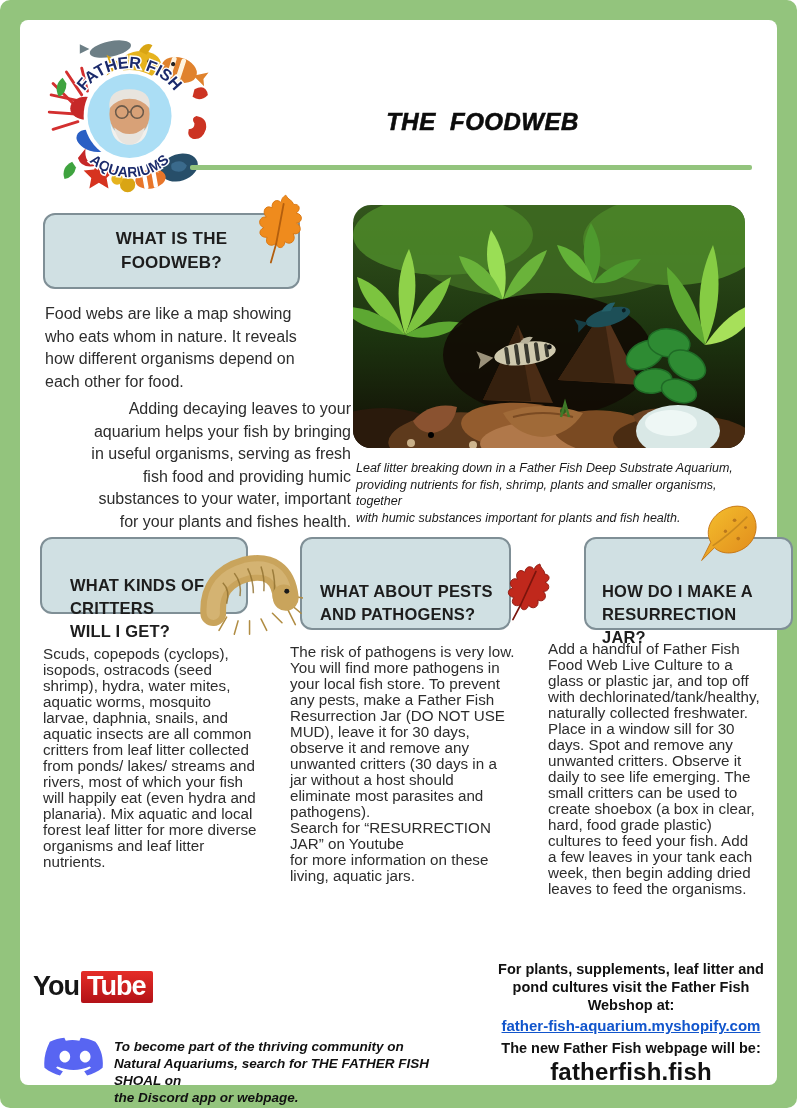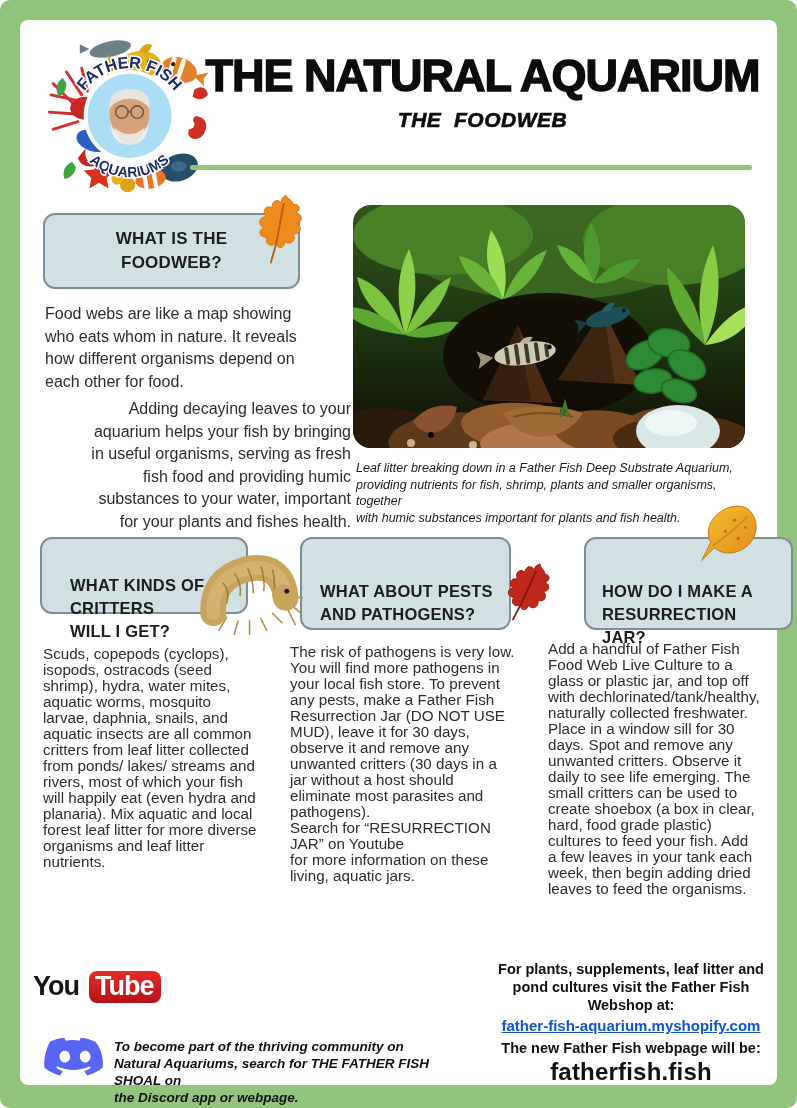--- a/index.html
+++ b/index.html
@@ -16,21 +16,21 @@
 
   
   .logo{left:42px;top:28px;width:175px;height:172px;}
   .title{
     left:200px;top:50px;width:565px;text-align:center;
     font-size:45px;font-weight:bold;color:#0c0c0c;letter-spacing:-1px;
     -webkit-text-stroke:1.4px #0c0c0c;
   }
   .subtitle{
     left:200px;top:108px;width:565px;text-align:center;
-    font-size:21px;font-weight:bold;font-style:italic;color:#0c0c0c;
+    font-size:24px;font-weight:bold;font-style:italic;color:#0c0c0c;
     letter-spacing:.5px;white-space:pre;-webkit-text-stroke:.6px #0c0c0c;
   }
   .rule{left:190px;top:165px;width:562px;height:5px;background:#93c47d;border-radius:2px;}
 
   
   .qbox{
     background:#d0e0e3;border:2px solid #7f8f96;border-radius:12px;
     box-sizing:border-box;color:#1d1d1d;font-weight:bold;
     white-space:pre-line;line-height:1.4;letter-spacing:.2px;
   }
@@ -53,21 +53,21 @@
   .col{font-size:15.2px;line-height:16px;}
   .col1{left:43px;top:646px;width:248px;}
   .col2{left:290px;top:644px;width:252px;}
   .col3{left:548px;top:641px;width:224px;}
 
   
   .yt-logo{left:33px;top:971px;font-size:27px;font-weight:bold;line-height:30px;white-space:nowrap;}
   .yt-you{color:#161616;letter-spacing:-1px;}
   .yt-tube{
     display:inline-block;background:linear-gradient(#e52d27,#b31217);color:#fff;
-    border-radius:8px;padding:0 7px 2px 6px;margin-left:10px;letter-spacing:-1px;
+    border-radius:2px;padding:0 7px 2px 6px;margin-left:2px;letter-spacing:-1px;
   }
   .note{
     font-size:13.5px;font-weight:bold;font-style:italic;line-height:17px;
     color:#111;white-space:pre-line;
   }
   .yt-note{left:114px;top:957px;width:352px;}
   .dc-icon{left:44px;top:1036px;width:62px;height:50px;}
   .dc-note{left:114px;top:1038px;width:364px;}
 
   .shop{left:492px;top:960px;width:278px;text-align:center;font-size:14.5px;
@@ -147,21 +147,20 @@
       </defs>
       <text font-family="Liberation Sans, sans-serif" font-size="17" font-weight="bold" fill="#1b2a6b" stroke="#ffffff" stroke-width="3" paint-order="stroke" text-anchor="middle">
         <textPath href="#arc-top" startOffset="50%">FATHER FISH</textPath>
       </text>
       <text font-family="Liberation Sans, sans-serif" font-size="15" font-weight="bold" fill="#1b2a6b" stroke="#ffffff" stroke-width="3" paint-order="stroke" text-anchor="middle">
         <textPath href="#arc-bot" startOffset="50%">AQUARIUMS</textPath>
       </text>
     </svg>
   </div>
 
-  <div class="abs title">THE NATURAL AQUARIUM</div>
   <div class="abs subtitle">THE  FOODWEB</div>
   <div class="abs rule"></div>
 
   <div class="abs qbox intro-box">
     <span>WHAT IS THE
 FOODWEB?</span>
   </div>
   <div class="abs" style="left:250px;top:193px;width:62px;height:76px;">
     <svg width="62" height="76" viewBox="0 0 60 84">
       <g transform="rotate(8 30 40)">

